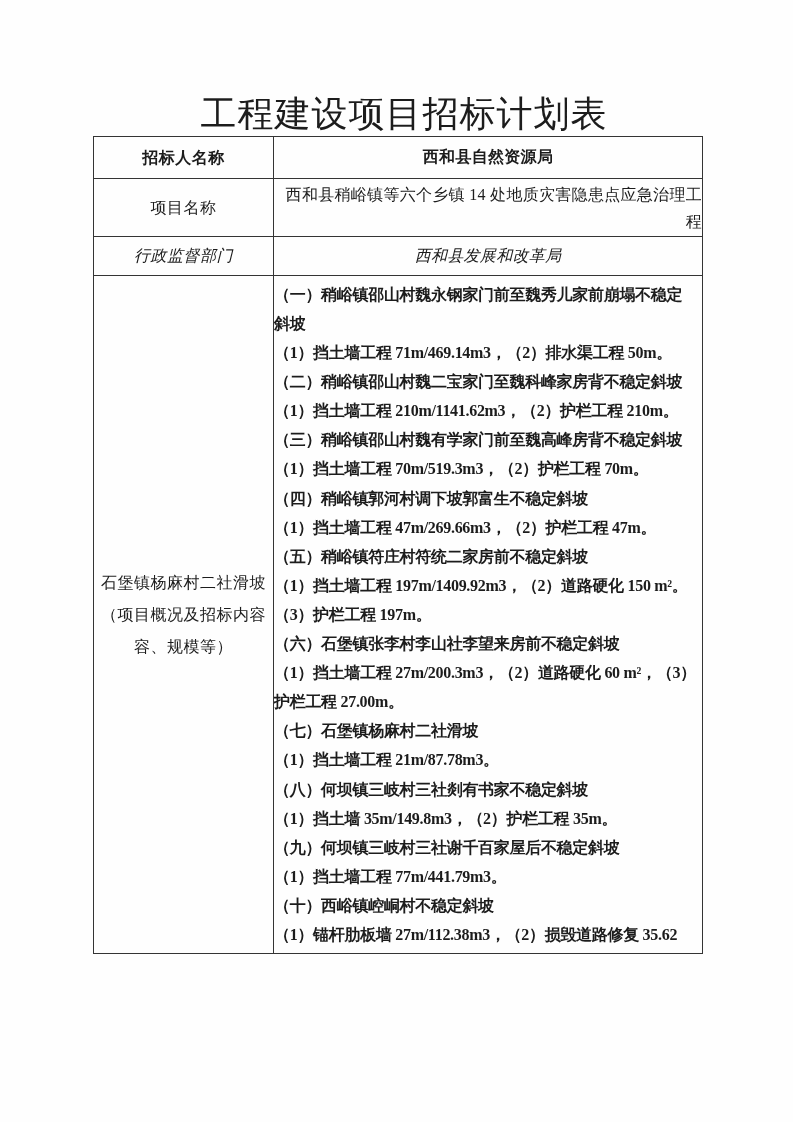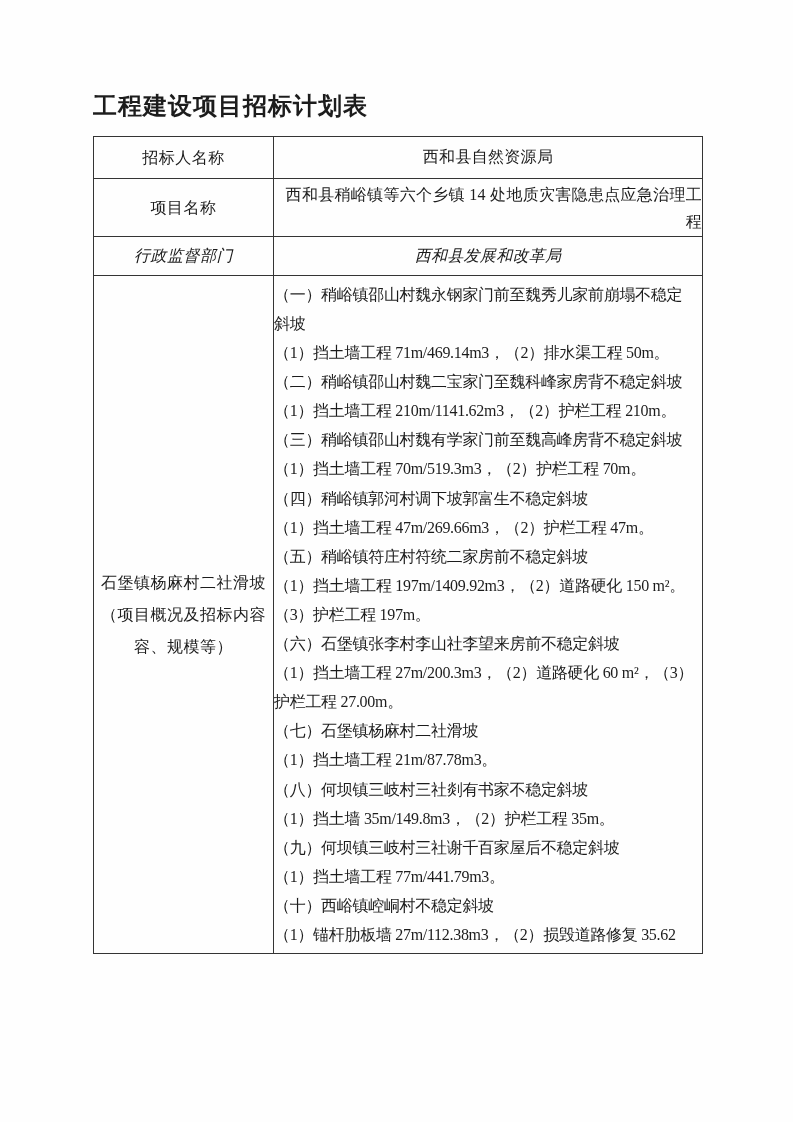--- a/index.html
+++ b/index.html
@@ -11,23 +11,23 @@
   .page{
     position:relative;
     width:793px;height:1122px;
     background:#fefefe;
     color:#1c1c1c;
     overflow:hidden;
   }
   .doc-title{
     position:absolute;
     top:90px;left:93px;width:622px;
-    text-align:left;
-    font-size:24px;
-    font-weight:bold;
+    text-align:center;
+    font-size:36px;
+    font-weight:normal;
     letter-spacing:1px;
     white-space:nowrap;
   }
   table.bid-table{
     position:absolute;
     top:136px;left:93px;
     width:609px;
     border-collapse:collapse;
     table-layout:fixed;
   }
@@ -50,28 +50,29 @@
     letter-spacing:0.3px;
     padding:2px 6px;
     margin-left:19px;
   }
   td.value-center .line{
     line-height:27px;
     text-align:right;
     white-space:nowrap;
     overflow:hidden;
   }
-  td.r1{height:41px;}
+  td.r1{height:41px;font-weight:bold;}
   td.r2{height:57px;}
   td.r3{height:38px;font-style:italic;}
   td.r4{height:70px;}
   td.r5{height:677px;}
   td.overview-content{
     vertical-align:top;
     padding:5px 6px 0 6px;
+    font-weight:bold;
   }
   td.overview-content .line{
     line-height:29.1px;
     letter-spacing:-0.3px;
     white-space:nowrap;
     overflow:hidden;
     text-align:left;
   }
 </style>
 </head>

